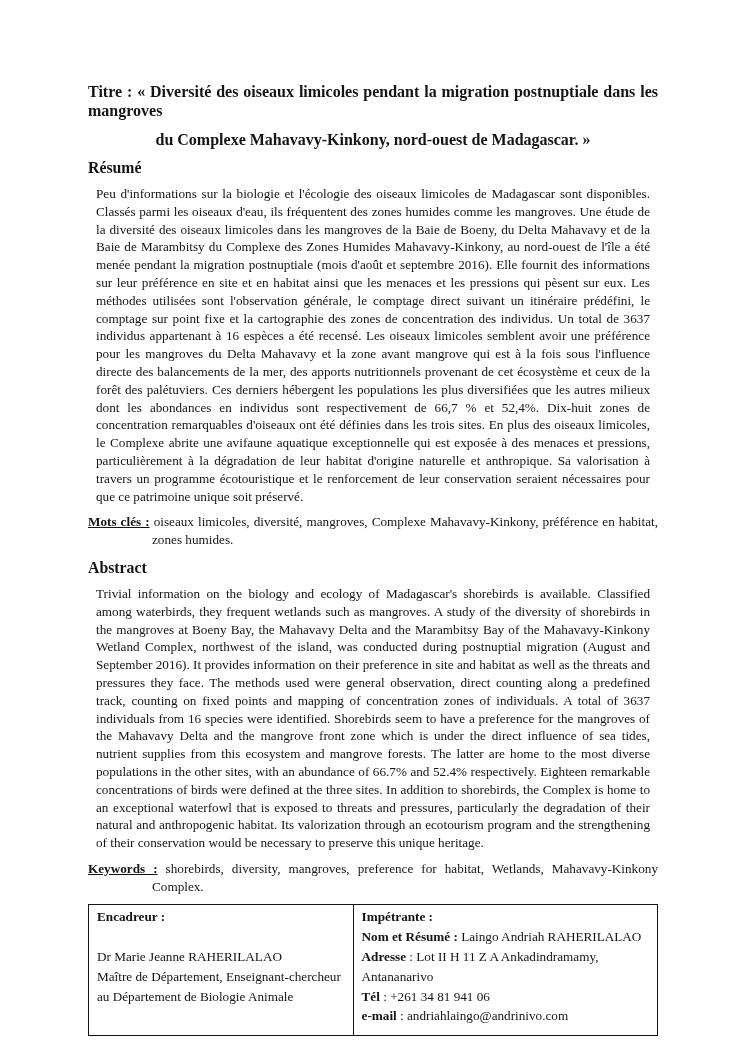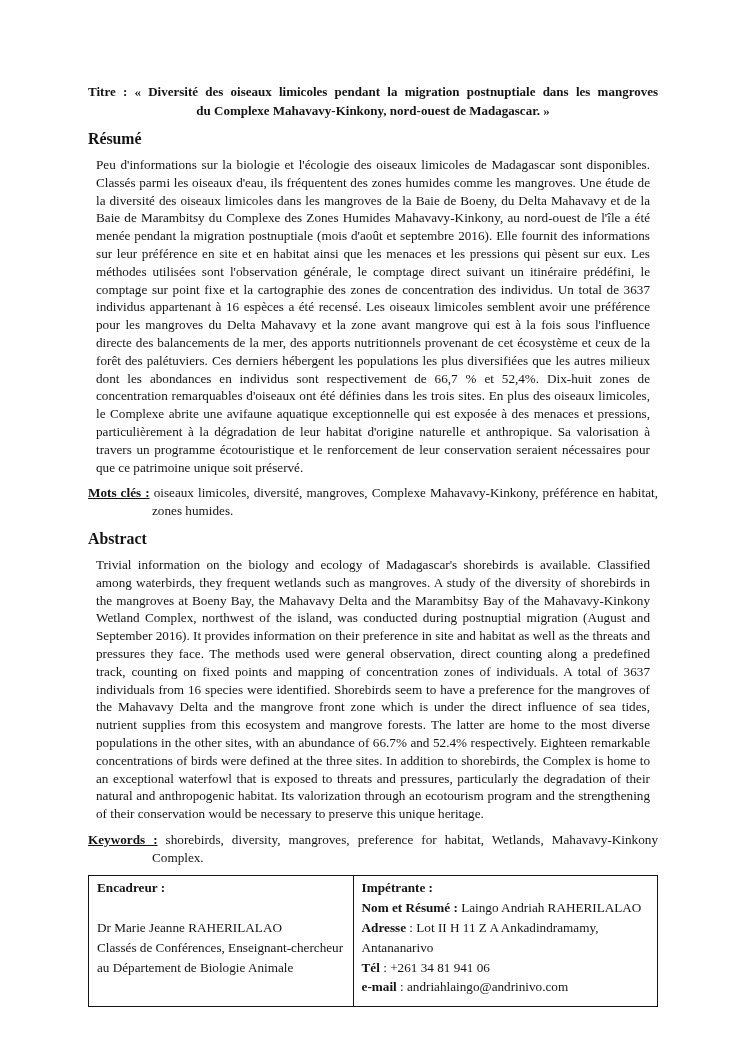--- a/index.html
+++ b/index.html
@@ -9,26 +9,26 @@
       width: 745px;
       height: 1053px;
       background: #ffffff;
       padding: 82px 87px 0 88px;
       font-family: "Liberation Serif", "DejaVu Serif", serif;
       color: #141414;
       overflow: hidden;
     }
     .title-line {
       font-weight: 700;
-      font-size: 13px;
+      font-size: 16px;
       line-height: 19px;
       margin: 0;
     }
     .title-line1 { text-align: justify; text-align-last: justify; }
-    .title-line2 { text-align: center; }
+    .title-line2 { text-align: center; margin-top: 10px; }
     .section-heading {
       font-size: 15.8px;
       font-weight: 700;
       line-height: 19px;
       margin: 9px 0 5px 0;
     }
     .body-par {
       font-size: 13.2px;
       line-height: 17.8px;
       text-align: justify;
@@ -78,21 +78,21 @@
   <p class="body-par">Trivial information on the biology and ecology of Madagascar's shorebirds is available. Classified among waterbirds, they frequent wetlands such as mangroves. A study of the diversity of shorebirds in the mangroves at Boeny Bay, the Mahavavy Delta and the Marambitsy Bay of the Mahavavy-Kinkony Wetland Complex, northwest of the island, was conducted during postnuptial migration (August and September 2016). It provides information on their preference in site and habitat as well as the threats and pressures they face. The methods used were general observation, direct counting along a predefined track, counting on fixed points and mapping of concentration zones of individuals. A total of 3637 individuals from 16 species were identified. Shorebirds seem to have a preference for the mangroves of the Mahavavy Delta and the mangrove front zone which is under the direct influence of sea tides, nutrient supplies from this ecosystem and mangrove forests. The latter are home to the most diverse populations in the other sites, with an abundance of 66.7% and 52.4% respectively. Eighteen remarkable concentrations of birds were defined at the three sites. In addition to shorebirds, the Complex is home to an exceptional waterfowl that is exposed to threats and pressures, particularly the degradation of their natural and anthropogenic habitat. Its valorization through an ecotourism program and the strengthening of their conservation would be necessary to preserve this unique heritage.</p>
   <p class="kw-par"><span class="kw-label">Keywords :</span><span> shorebirds, diversity, mangroves, preference for habitat, Wetlands, Mahavavy-Kinkony Complex.</span></p>
 
   <table class="info-table">
     <tbody>
         <tr>
       <td class="cell-left">
         <p class="b">Encadreur :</p>
         <p class="spacer-line"></p>
         <p>Dr Marie Jeanne RAHERILALAO</p>
-        <p>Classés de Conférences, Enseignant-chercheur</p>
+        <p>Maître de Département, Enseignant-chercheur</p>
         <p>au Département de Biologie Animale</p>
       </td>
       <td class="cell-right">
         <p class="b">Impétrante :</p>
         <p><span class="b">Nom et Résumé :</span><span> Laingo Andriah RAHERILALAO</span></p>
         <p><span class="b">Adresse</span><span> : Lot II H 11 Z A Ankadindramamy, Antananarivo</span></p>
         <p><span class="b">Tél</span><span> : +261 34 81 941 06</span></p>
         <p><span class="b">e-mail</span><span> : andriahlaingo@andrinivo.com</span></p>
       </td>
     </tr>

